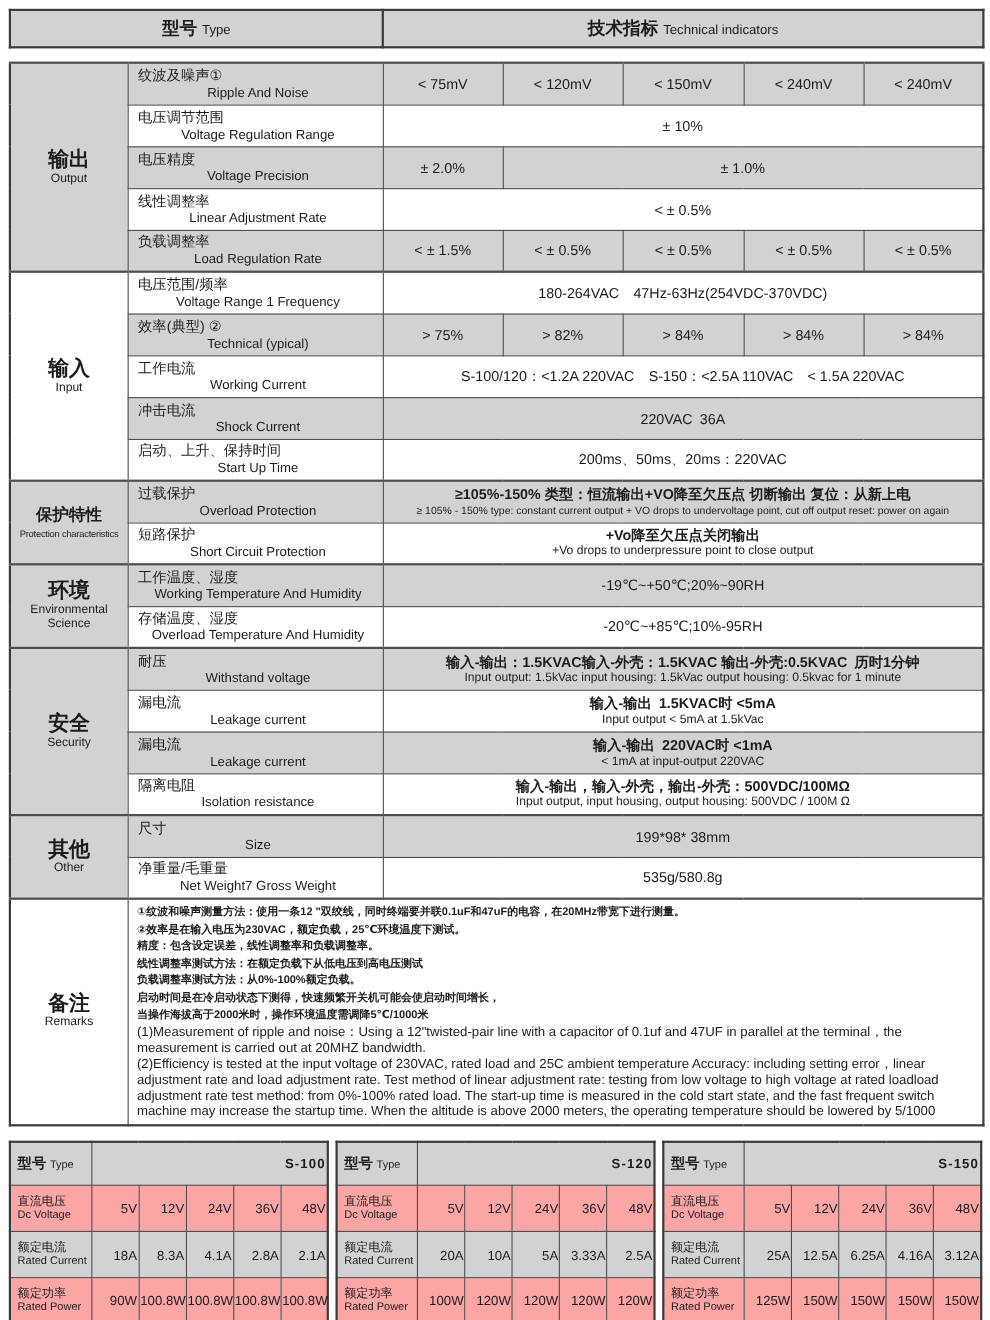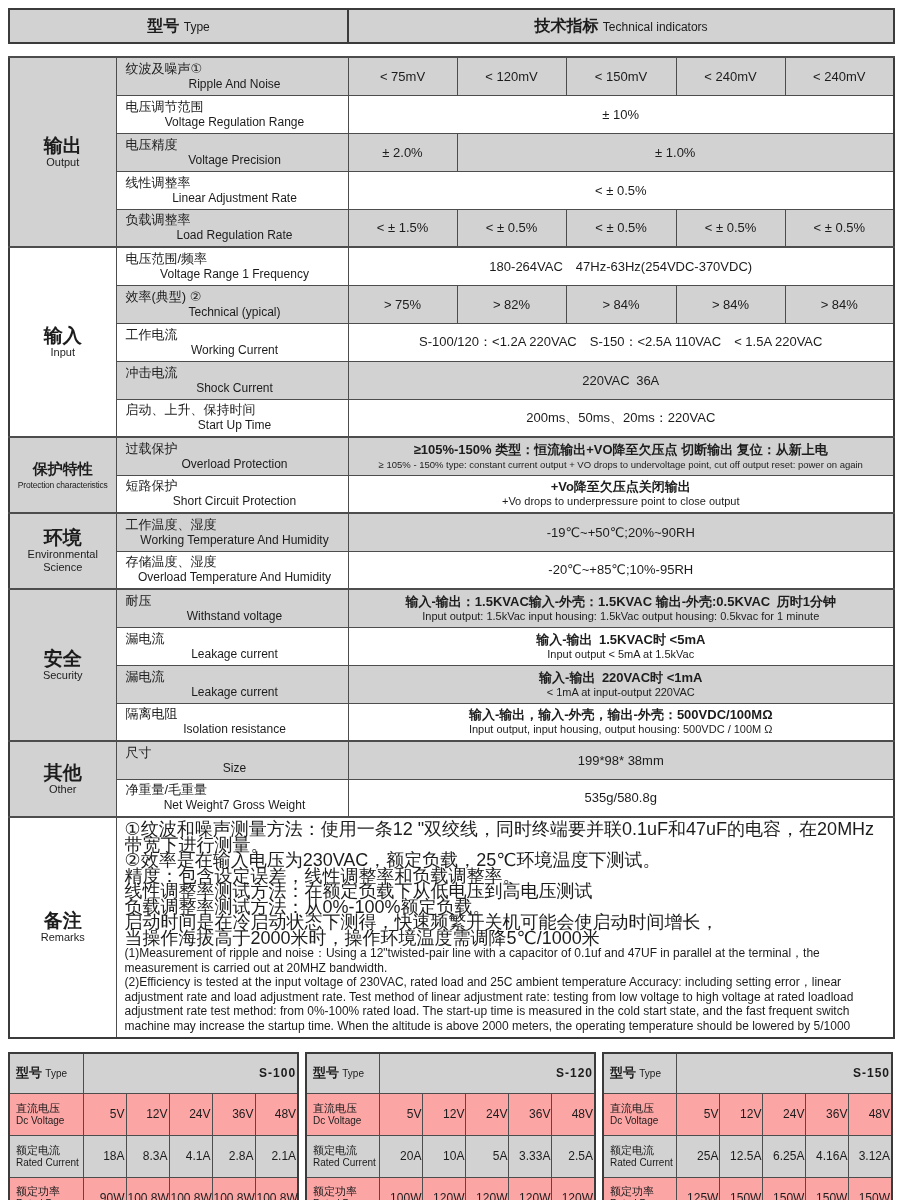--- a/index.html
+++ b/index.html
@@ -27,21 +27,21 @@
   .cen{font-size:11px;line-height:13px;}
   .cen.small{font-size:8.5px;white-space:nowrap;letter-spacing:-0.2px;}
   .spec td.attr{text-align:left;padding:2px 4px 2px 9px;}
   .azh{font-size:13px;font-weight:500;line-height:16px;}
   .aen{font-size:12px;line-height:15px;text-align:center;}
   .spec td.val{text-align:center;font-size:13px;}
   .vzh{font-size:13px;font-weight:600;line-height:16px;text-align:center;}
   .ven{font-size:11px;line-height:13px;text-align:center;}
   .ven.tiny{font-size:9.5px;white-space:nowrap;}
   .spec td.remarks{background:#fff;text-align:left;padding:4px 8px;vertical-align:top;}
-  .rzh{font-size:18px;font-weight:400;line-height:15.5px;}
+  .rzh{font-size:10px;font-weight:700;line-height:15.5px;}
   .ren{font-size:12px;line-height:14.5px;}
 
   
   .models{display:flex;justify-content:space-between;margin-top:13px;width:885px;}
   .mtable{width:289px;border:2px solid #3b3b3b;}
   .mtable td{border:1px solid #4d4d4d;text-align:right;vertical-align:middle;font-size:12px;}
   .mtable tr{height:42px;}
   .mtable tr.hd{height:40px;}
   .mtable tr.g td{background:#d2d2d2;}
   .mtable tr.w td{background:#fca5a5;}

